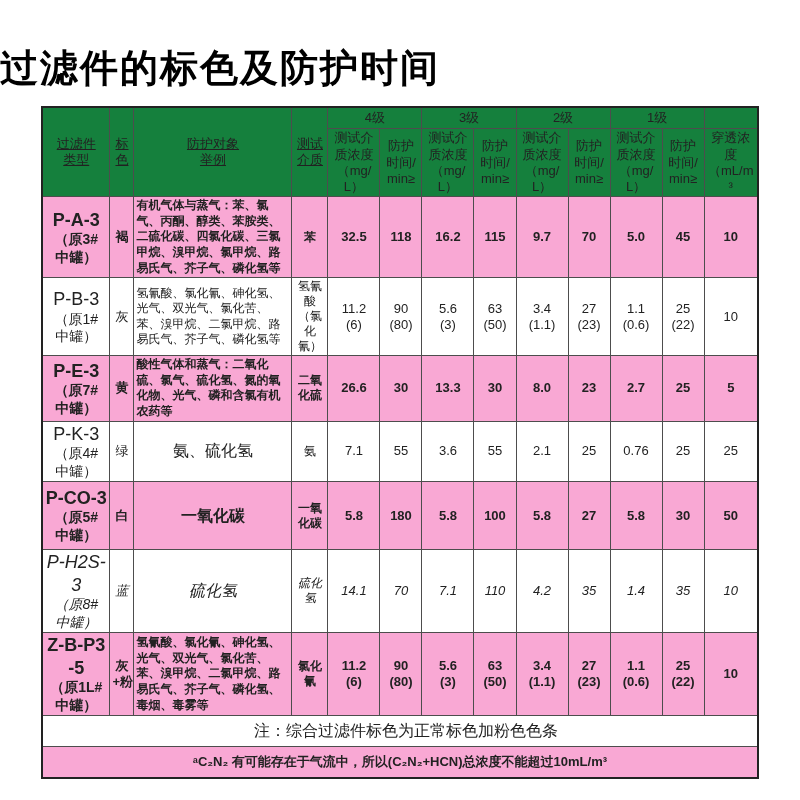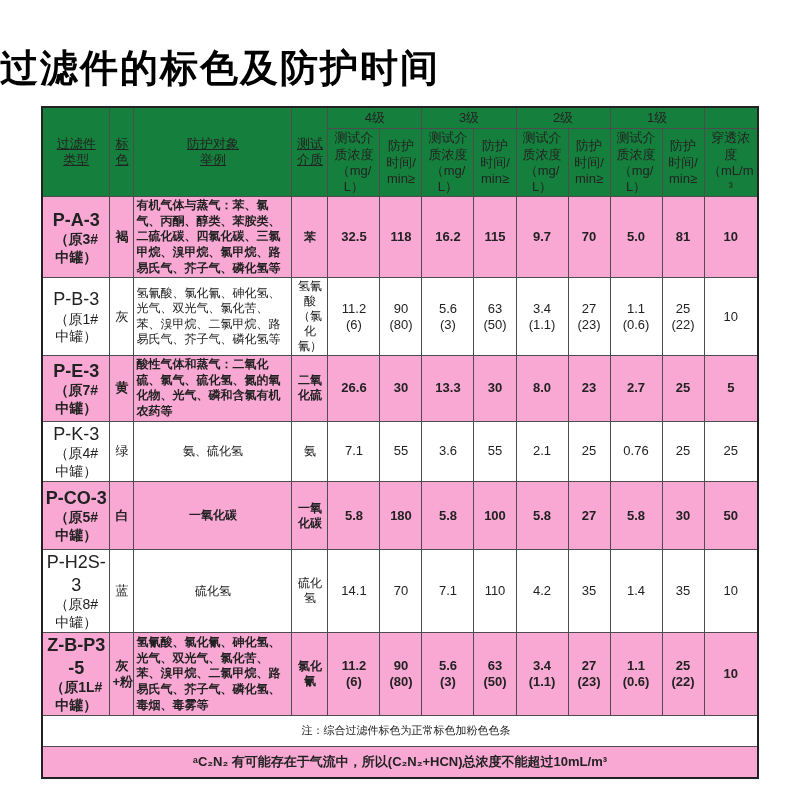--- a/index.html
+++ b/index.html
@@ -30,26 +30,26 @@
     font-size:13px;
     color:#222;
     font-weight:normal;
   }
   .filter-table thead th{background:#15803d;}
   .grade{font-size:14px;}
   .subhead{font-size:11px;line-height:1.3;}
   .headcol{font-size:13px;text-decoration:underline;}
   tr.alt td{background:#f9a8d4;font-weight:bold;}
   td.target-long{text-align:left;font-size:12px;line-height:1.3;}
-  td.target{font-size:12px;}
+  td.target{font-size:16px;}
   .fname{font-size:18px;}
   .falias{font-size:14px;line-height:1.25;}
   td.medium{font-size:12px;}
   td.num{font-size:13px;}
-  td.note-cell{font-size:11px;height:28px;padding-left:14px;}
+  td.note-cell{font-size:16px;height:28px;padding-left:14px;}
   td.foot-cell{font-size:13px;height:28px;margin-top:36px;}
 </style>
 </head>
 <body>
 
 <div class="title">过滤件的标色及防护时间</div>
 
 <table class="filter-table">
   <colgroup>
     <col style="width:68px">
@@ -118,21 +118,21 @@
         <td>褐</td>
         <td class="target-long">有机气体与蒸气：苯、氯气、丙酮、醇类、苯胺类、二硫化碳、四氯化碳、三氯甲烷、溴甲烷、氯甲烷、路易氏气、芥子气、磷化氢等</td>
         <td class="medium">苯</td>
         <td class="num">32.5</td>
         <td class="num">118</td>
         <td class="num">16.2</td>
         <td class="num">115</td>
         <td class="num">9.7</td>
         <td class="num">70</td>
         <td class="num">5.0</td>
-        <td class="num">81</td>
+        <td class="num">45</td>
         <td class="num">10</td>
       </tr>
       <tr style="height: 70px;">
         <td><div class="fname">P-B-3</div><div class="falias">（原1#
 中罐）</div></td>
         <td>灰</td>
         <td class="target-long">氢氰酸、氯化氰、砷化氢、光气、双光气、氯化苦、苯、溴甲烷、二氯甲烷、路易氏气、芥子气、磷化氢等</td>
         <td class="medium">氢氰酸（氯化氰）</td>
         <td class="num">11.2
 (6)</td>
@@ -193,21 +193,21 @@
         <td class="num">5.8</td>
         <td class="num">180</td>
         <td class="num">5.8</td>
         <td class="num">100</td>
         <td class="num">5.8</td>
         <td class="num">27</td>
         <td class="num">5.8</td>
         <td class="num">30</td>
         <td class="num">50</td>
       </tr>
-      <tr style="height: 40px;">
+      <tr style="height: 40px; font-style: italic;">
         <td><div class="fname">P-H2S-3</div><div class="falias">（原8#
 中罐）</div></td>
         <td>蓝</td>
         <td class="target">硫化氢</td>
         <td class="medium">硫化氢</td>
         <td class="num">14.1</td>
         <td class="num">70</td>
         <td class="num">7.1</td>
         <td class="num">110</td>
         <td class="num">4.2</td>

